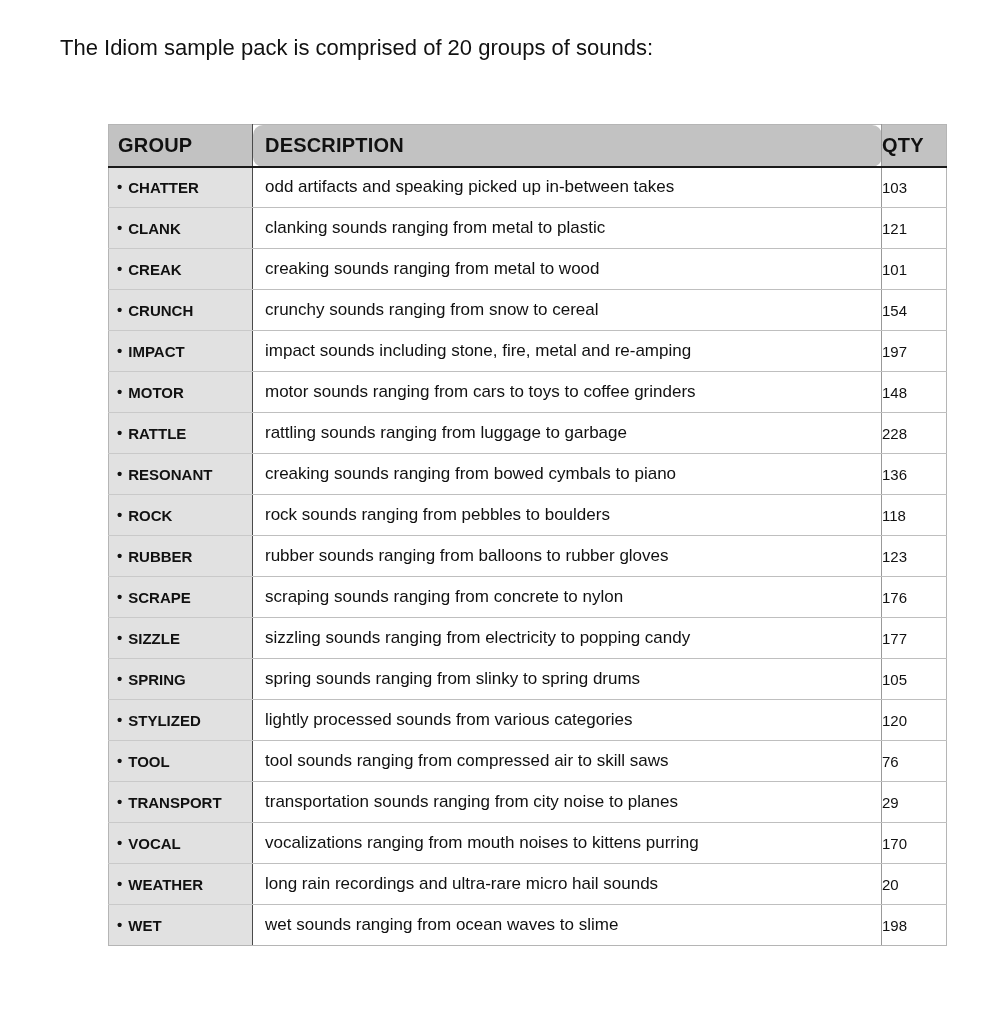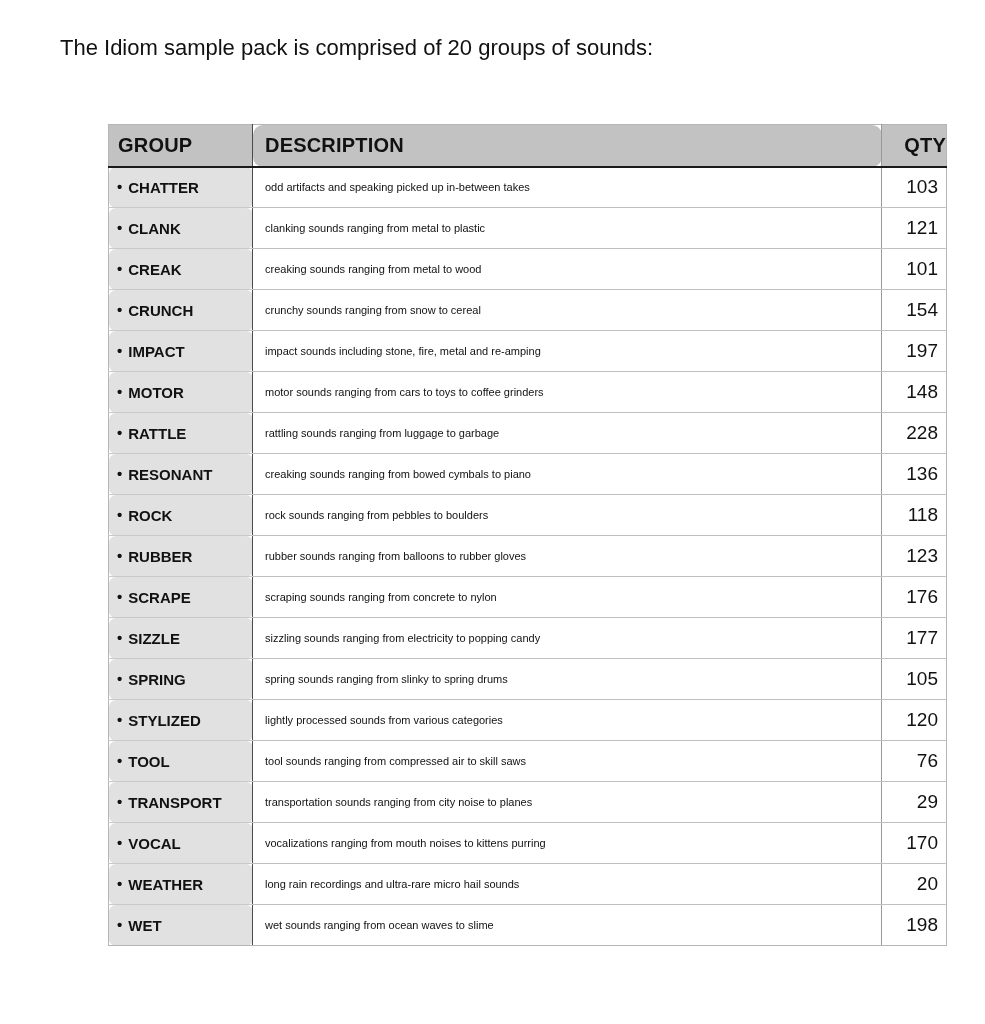--- a/index.html
+++ b/index.html
@@ -48,55 +48,54 @@
     height:42px;
     font-size:20px;
     font-weight:bold;
     text-align:left;
     vertical-align:middle;
     border-bottom:2px solid var(--header-rule);
     letter-spacing:0.2px;
   }
   th.h-group{padding-left:9px;border-right:1.5px solid var(--group-divider);}
   th.h-desc{padding-left:12px;border-right:1px solid var(--qty-divider);border-radius:10px;}
-  th.h-qty{text-align:right;padding-right:0;}
+  th.h-qty{padding-right:0;}
 
   tbody td{
     height:41px;
     vertical-align:middle;
     border-bottom:1px solid var(--row-rule);
     background:#ffffff;
     overflow:hidden;
     white-space:nowrap;
-    border-radius:7px;
   }
   td.group-cell{
     background:var(--group-bg);
     border-right:1.5px solid var(--group-divider);
     border-bottom:1px solid #c9c9c9;
     padding-left:8px;
     font-weight:bold;
     font-size:15px;
   }
   td.group-cell .bullet{
     display:inline-block;
     font-size:15px;
     font-weight:bold;
     margin-right:6px;
     transform:translateY(-1px);
   }
   td.desc-cell{
     padding-left:12px;
-    font-size:11px;
+    font-size:17px;
     border-right:1px solid var(--qty-divider);
   }
   td.qty-cell{
-    text-align:right;
+    text-align:left;
     padding-right:8px;
-    font-size:19px;
+    font-size:15px;
   }
   tbody tr:last-child td{border-bottom:1px solid var(--outer-border);}
 </style>
 </head>
 <body>
 
 <p class="intro">The Idiom sample pack is comprised of 20 groups of sounds:</p>
 
 <div class="table-wrap">
   <table>

